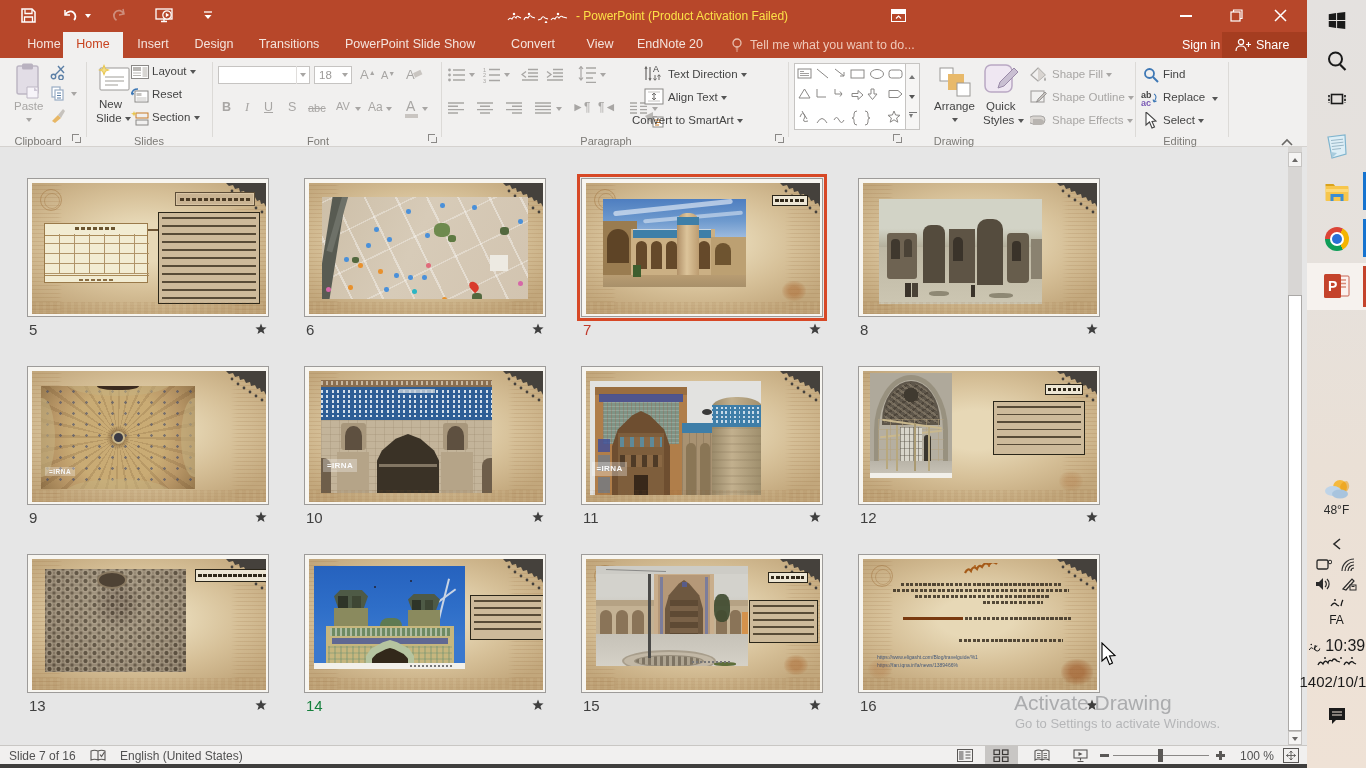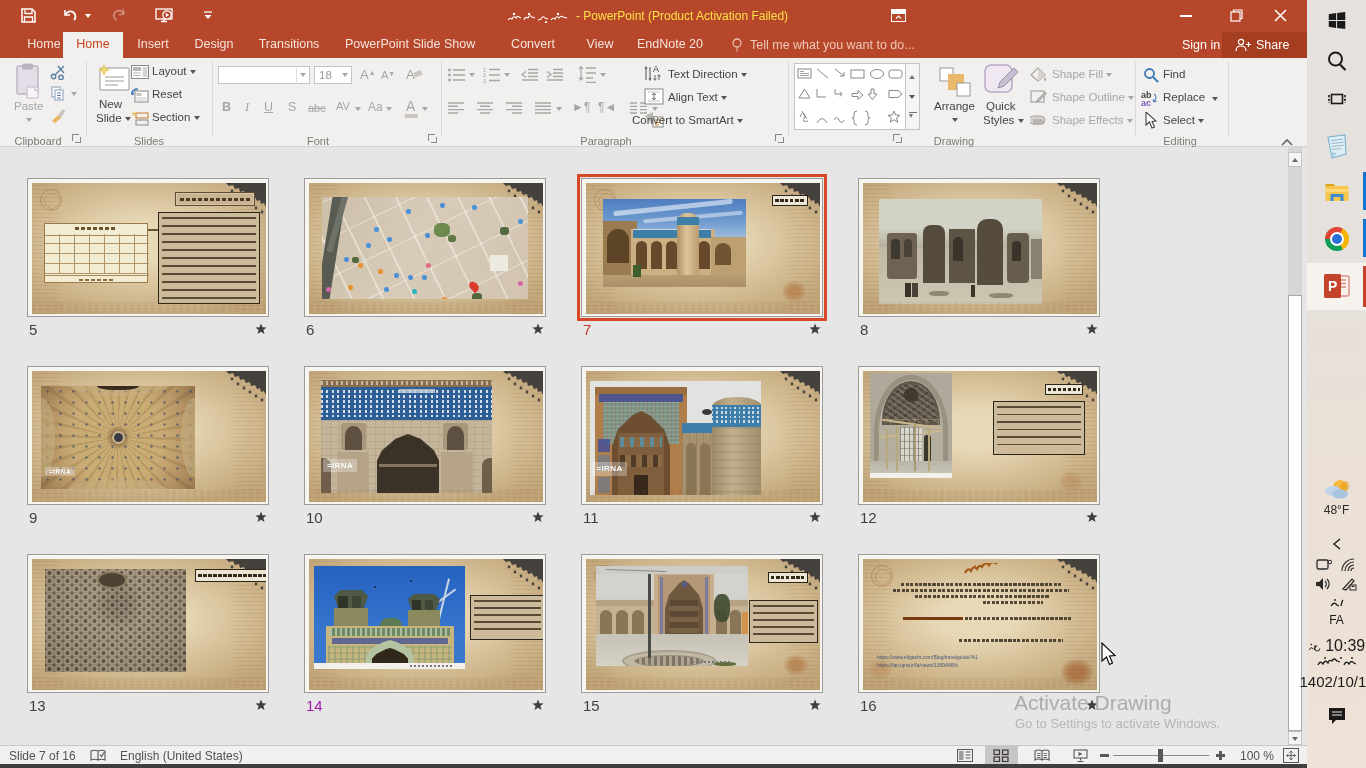--- a/index.html
+++ b/index.html
@@ -724,21 +724,21 @@
    <div style="position:absolute;left:52px;top:74px;width:48px;height:29px;background:#B5C4A0;clip-path:polygon(0 100%,0 55%,10% 30%,35% 8%,50% 0,65% 8%,90% 30%,100% 55%,100% 100%)"></div>
    <div style="position:absolute;left:58px;top:82px;width:36px;height:21px;background:#32281A;clip-path:polygon(0 100%,0 50%,12% 28%,38% 6%,50% 0,62% 6%,88% 28%,100% 50%,100% 100%)"></div>
    <div style="position:absolute;left:0;top:97px;width:151px;height:6px;background:#F2F0EA"></div>
    <div style="position:absolute;left:96px;top:98.5px;width:42px;height:2.5px;background:repeating-linear-gradient(90deg,#777 0 2.5px,transparent 2.5px 4px)"></div>
  </div>
           <div class="abs" style="left:161px;top:36px;width:75px;height:45px;background:#CDBA9A;border:1.5px solid #2A2619;padding:4px 3px 0 3px">
             <div style="height:35px;background:repeating-linear-gradient(180deg,rgba(42,32,16,.72) 0 1.6px,transparent 1.6px 7px)"></div>
           </div>
         </div>
       </div>
-<div class="slnum" style="left:306px;top:550px;color:#a21caf">14</div>
+<div class="slnum" style="left:306px;top:550px;color:#15803d">14</div>
 <svg class="star" style="left:532px;top:552px" width="12" height="12" viewBox="0 0 12 12">
         <use href="#star4"></use>
       </svg>
 <div class="thumb" style="left:581px;top:407px">
         <div class="paper">
           <svg class="lace" width="40" height="34" viewBox="0 0 40 34">
             <use href="#lace"></use>
           </svg>
           <div class="ring"></div>
           <div class="abs" style="left:10px;top:7px;width:152px;height:100px;overflow:hidden;background:linear-gradient(180deg,#D3D2CC 0 30%,#CCc9C0 40%)">

